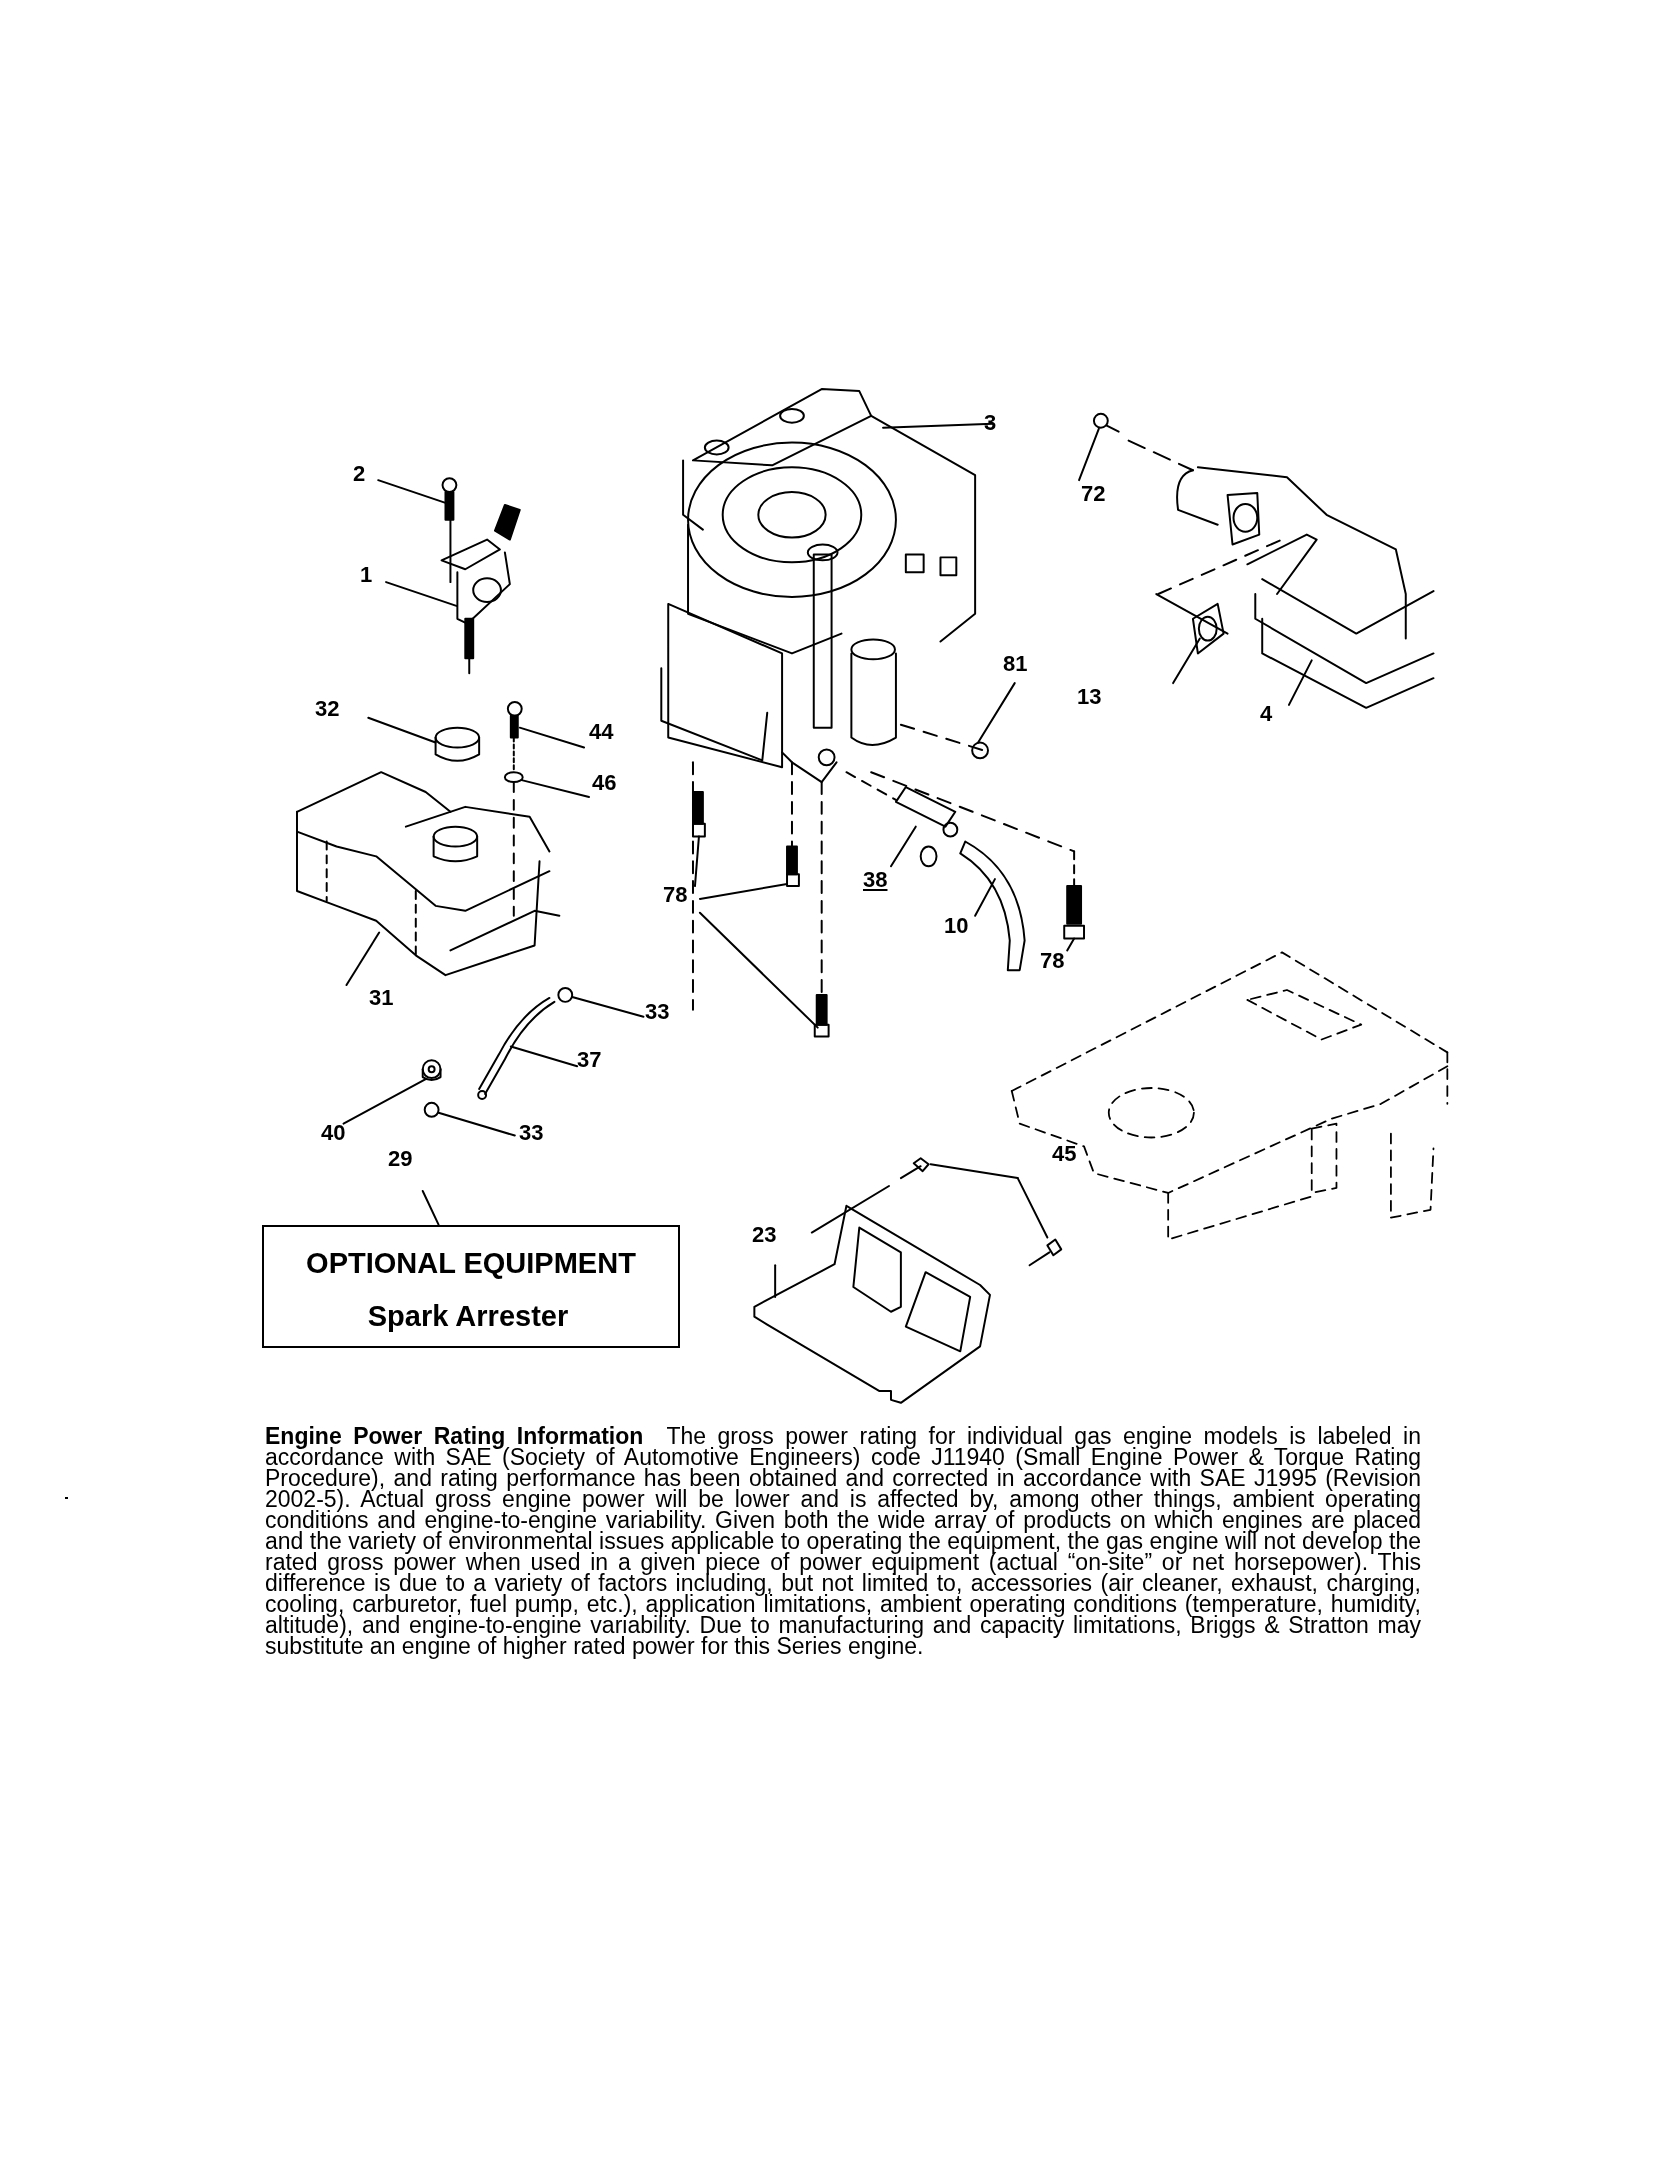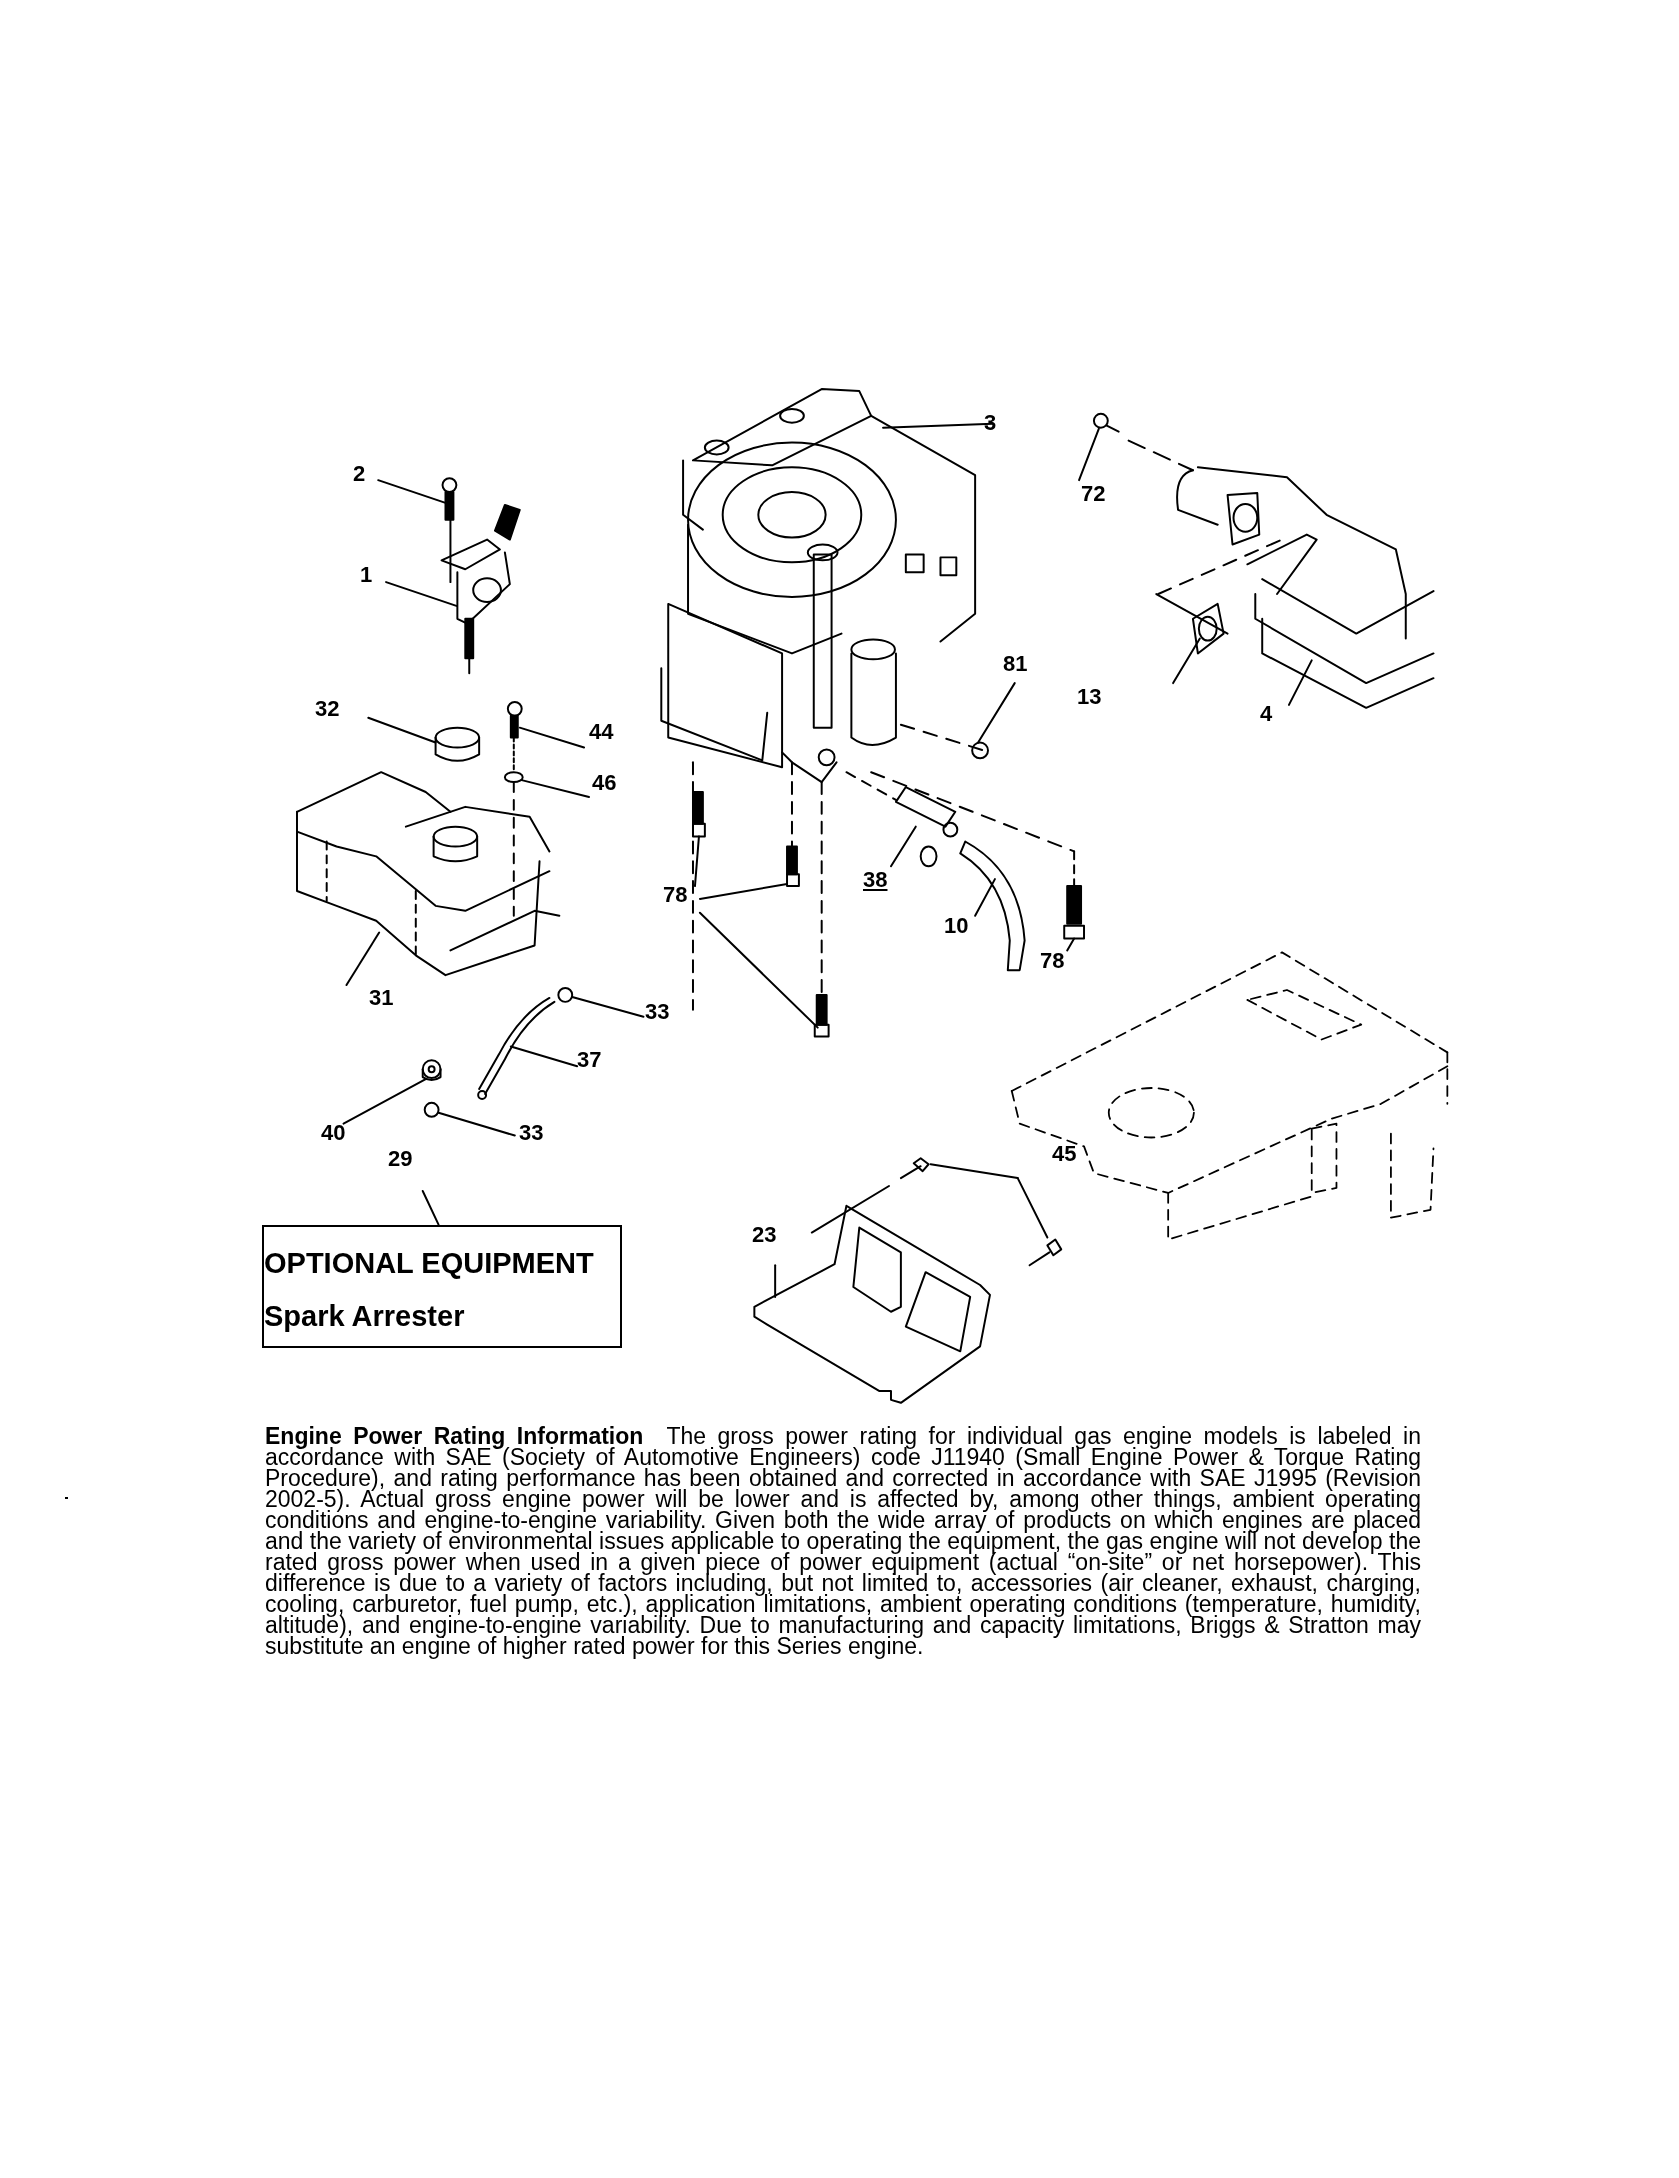--- a/index.html
+++ b/index.html
@@ -1,19 +1,19 @@
 <!DOCTYPE html>
 <html><head>
 <meta charset="utf-8">
 <style>
   html, body { margin:0; padding:0; background:#ffffff; }
   body { width:1679px; height:2178px; position:relative; overflow:hidden; font-family:"Liberation Sans", sans-serif; color:#000; }
   #diagram { position:absolute; left:0; top:0; width:1679px; height:2178px; }
   .lbl { position:absolute; font-family:"Liberation Sans", sans-serif; font-weight:bold; font-size:22px; color:#000; line-height:1; white-space:nowrap; }
-  #opt-box { position:absolute; left:262px; top:1225px; width:360px; height:123px; border:2px solid #000; box-sizing:border-box; }
+  #opt-box { position:absolute; left:262px; top:1225px; width:418px; height:123px; border:2px solid #000; box-sizing:border-box; text-align:center; }
   #opt-title { position:absolute; left:0; right:0; top:20px; font-weight:bold; font-size:29px; letter-spacing:0px; }
   #opt-sub { position:absolute; left:0; right:6px; top:73px; font-weight:bold; font-size:29px; }
   #para { position:absolute; left:265px; top:1426px; width:1156px; font-family:"Liberation Sans", sans-serif; font-size:23px; line-height:21px; text-align:justify; color:#000; }
   #para b { font-weight:bold; }
   #dot { position:absolute; left:65px; top:1497px; width:3px; height:2px; background:#000; }
 </style>
 </head>
 <body>
 
 <svg id="diagram" viewBox="0 0 1696 2200" xmlns="http://www.w3.org/2000/svg" fill="none" stroke="#000" stroke-width="2" stroke-linecap="round" stroke-linejoin="round">

